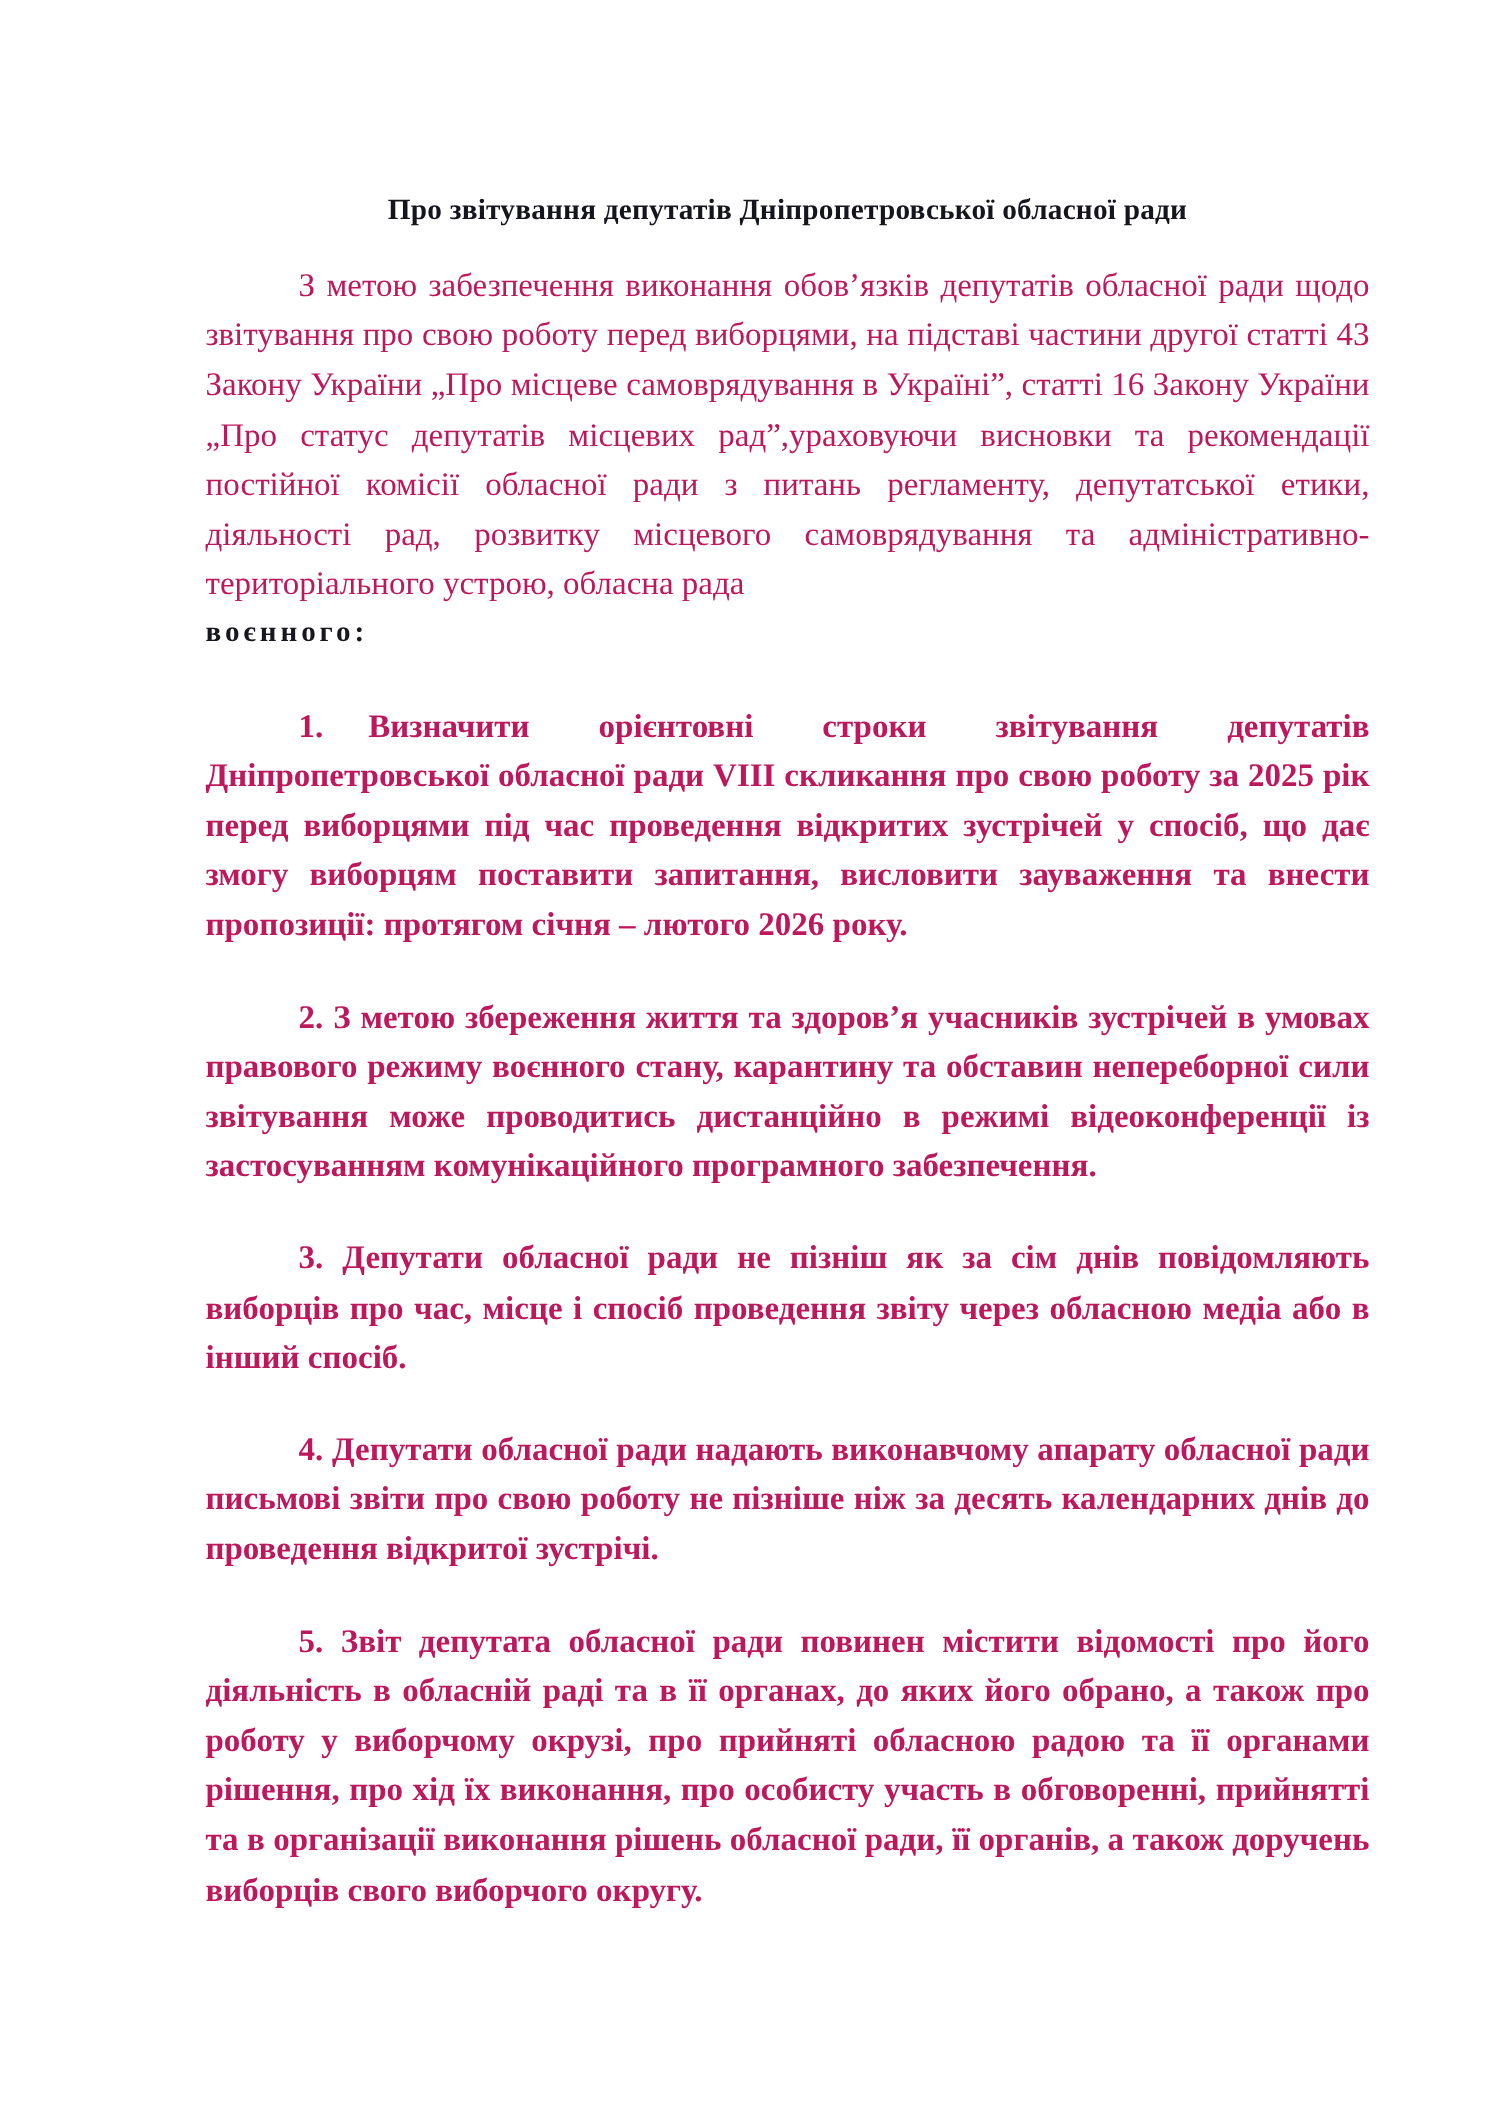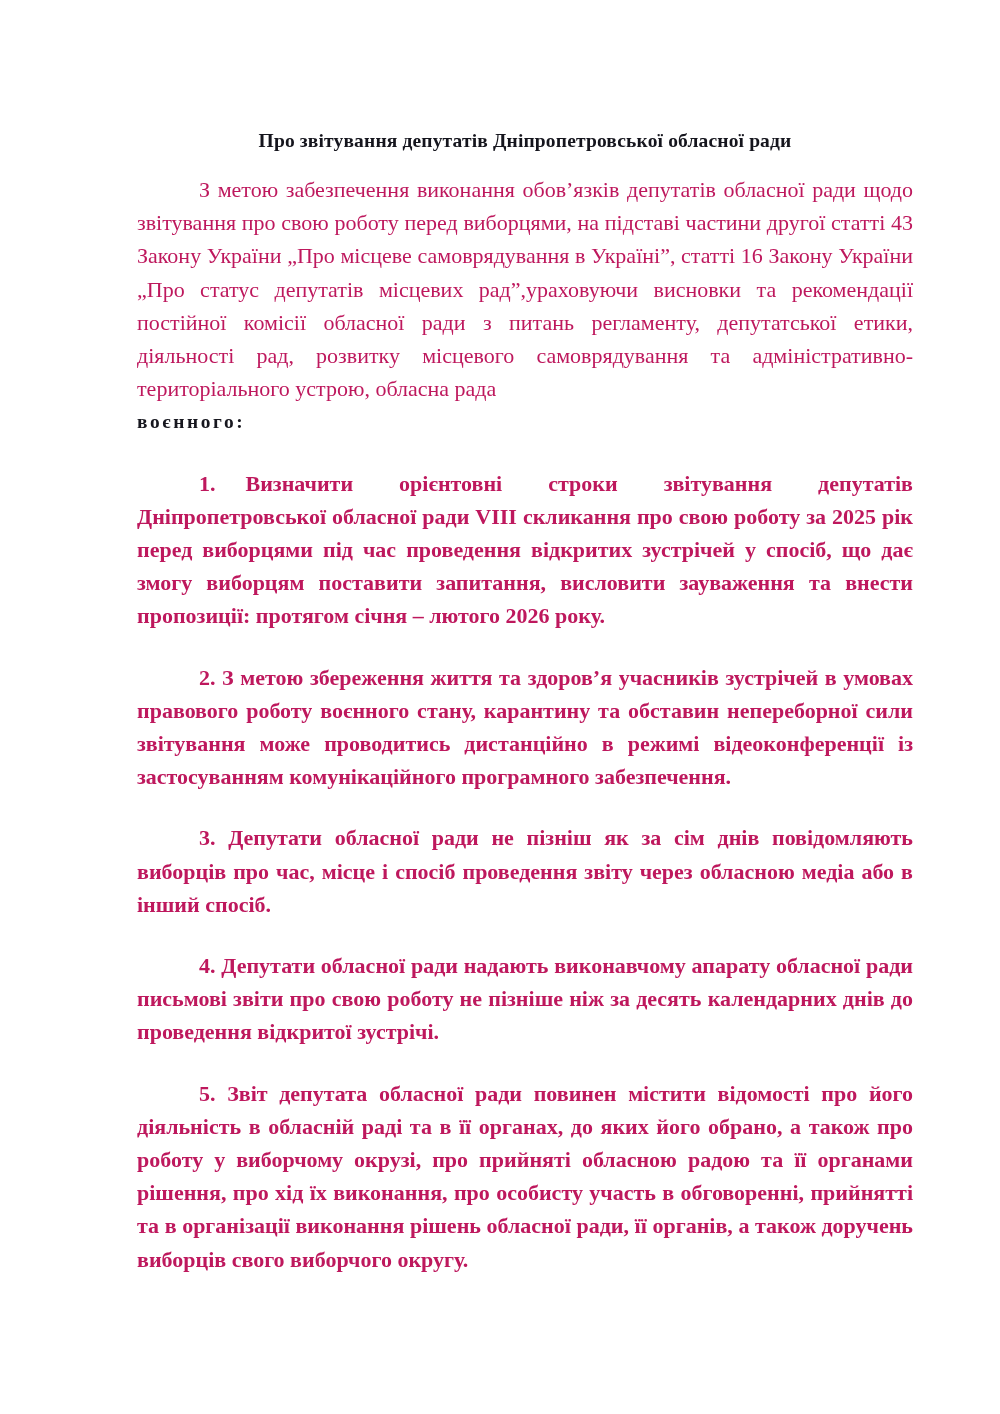--- a/index.html
+++ b/index.html
@@ -102,21 +102,21 @@
       <span>З метою забезпечення виконання обов’язків депутатів обласної ради щодо звітування про свою роботу перед виборцями, на підставі частини другої статті 43 Закону України „Про місцеве самоврядування в Україні”, статті 16 Закону України „Про статус депутатів місцевих рад”,ураховуючи висновки та рекомендації постійної комісії обласної ради з питань регламенту, депутатської етики, діяльності рад, розвитку місцевого самоврядування та адміністративно-територіального устрою, обласна рада</span>
     </p>
     <span class="resolved">воєнного:</span>
 
     <p class="para indent item">
       <span>1.</span><span class="num-gap"></span><span>Визначити орієнтовні строки звітування депутатів Дніпропетровської обласної ради VIII скликання про свою роботу за 2025 рік перед виборцями під час проведення відкритих зустрічей у спосіб, що дає змогу виборцям поставити запитання, висловити зауваження та внести пропозиції: протягом січня – лютого 2026 року.</span>
     </p>
 
     <p class="para indent item">
       <span>2.</span>
-      <span>З метою збереження життя та здоров’я учасників зустрічей в умовах правового роботу воєнного стану, карантину та обставин непереборної сили звітування може проводитись дистанційно в режимі відеоконференції із застосуванням комунікаційного програмного забезпечення.</span>
+      <span>З метою збереження життя та здоров’я учасників зустрічей в умовах правового режиму воєнного стану, карантину та обставин непереборної сили звітування може проводитись дистанційно в режимі відеоконференції із застосуванням комунікаційного програмного забезпечення.</span>
     </p>
 
     <p class="para indent item">
       <span>3.</span>
       <span>Депутати обласної ради не пізніш як за сім днів повідомляють виборців про час, місце і спосіб проведення звіту через обласною медіа або в інший спосіб.</span>
     </p>
 
     <p class="para indent item">
       <span>4.</span>
       <span>Депутати обласної ради надають виконавчому апарату обласної ради письмові звіти про свою роботу не пізніше ніж за десять календарних днів до проведення відкритої зустрічі.</span>

